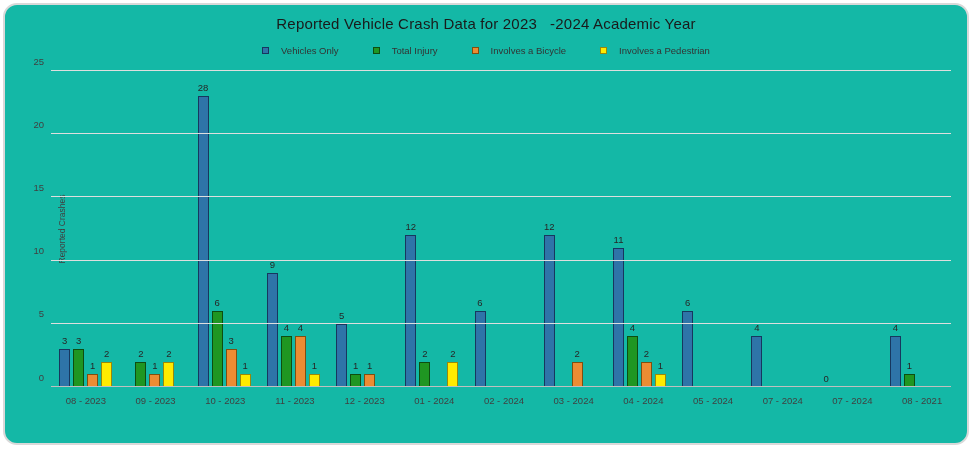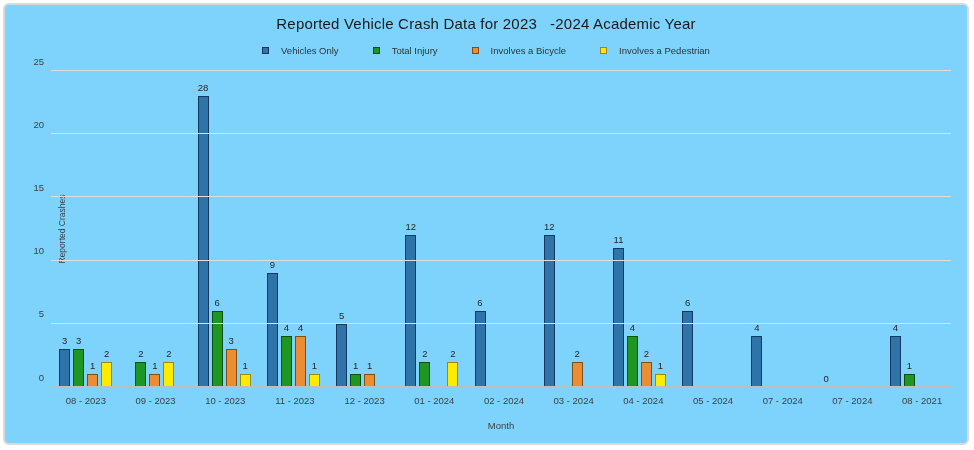--- a/index.html
+++ b/index.html
@@ -1,19 +1,19 @@
 <!DOCTYPE html>
 <html><head>
 <meta charset="utf-8">
 <style>
   html,body{margin:0;padding:0;background:#fff;}
   body{width:974px;height:450px;font-family:"Liberation Sans","DejaVu Sans",sans-serif;}
   .frame{
     position:relative;width:966px;height:442px;margin:3px;
-    background:#7dd3fc;border:2px solid #d9d9d9;border-radius:6px;
+    background:#14b8a6;border:2px solid #d9d9d9;border-radius:14px;
     box-sizing:border-box;overflow:hidden;
   }
   .chart-title{
     position:absolute;top:10px;left:0;width:100%;
     text-align:center;font-size:15px;color:#1a1a1a;
     white-space:pre;letter-spacing:0.2px;
   }
   .legend{
     position:absolute;top:40px;left:0;width:100%;
     display:flex;justify-content:center;align-items:center;gap:34px;
@@ -289,14 +289,13 @@
       <div class="xlabel">12 - 2023</div>
       <div class="xlabel">01 - 2024</div>
       <div class="xlabel">02 - 2024</div>
       <div class="xlabel">03 - 2024</div>
       <div class="xlabel">04 - 2024</div>
       <div class="xlabel">05 - 2024</div>
       <div class="xlabel">07 - 2024</div>
       <div class="xlabel">07 - 2024</div>
       <div class="xlabel">08 - 2021</div>
     </div>
-  <div class="xaxis-title">Month</div>
 </div>
 
 </body></html>

